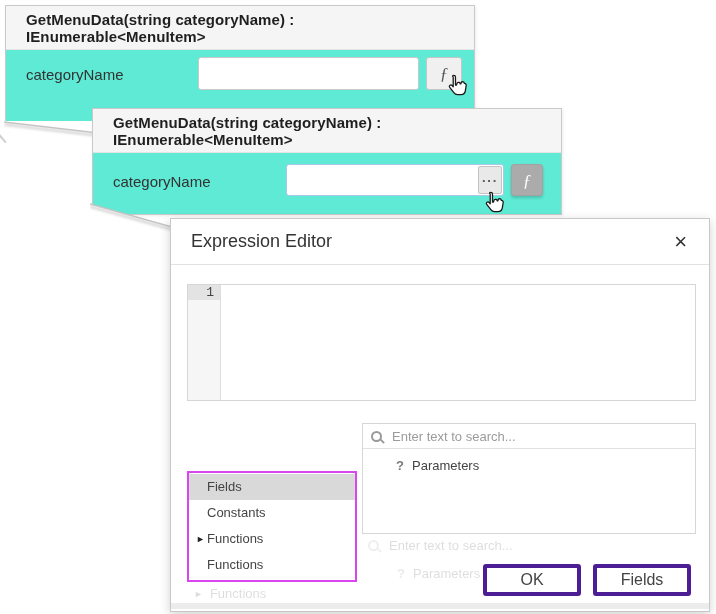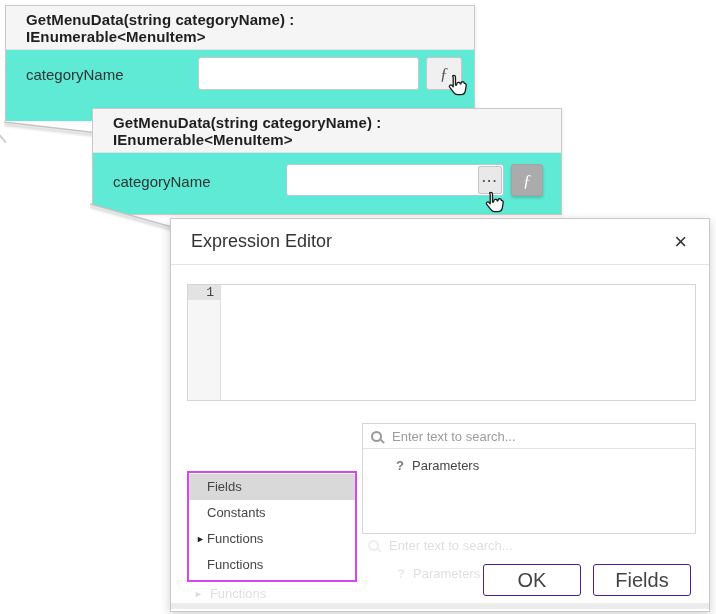--- a/index.html
+++ b/index.html
@@ -78,21 +78,21 @@
 
   
   .ghost { position:absolute; left:0; top:0; right:0; bottom:0; opacity:.16;
            pointer-events:none; }
   .g-sel { position:absolute; left:16px; top:321px; width:170px; height:17px;
            background:#b9b9b9; }
   .g-t { position:absolute; font-size:13px; color:#333; display:flex; align-items:center; }
   .g-t .exp { font-size:9px; margin-right:7px; }
 
   .btn { position:absolute; width:98px; height:32px; background:#fff;
-         border:1px solid #4c1d95; border-radius:3px; font-size:20px; color:#444;
+         border:4px solid #4c1d95; border-radius:3px; font-size:16px; color:#444;
          font-family:"Liberation Sans", sans-serif; cursor:pointer; }
   .bottomstrip { position:absolute; left:0; right:0; bottom:2px; height:6px;
                  background:#ececec; }
 </style>
 </head>
 <body>
 
 <div class="stage">
 
   <section class="panel" style="left:5px;top:5px;width:470px;height:117px;border-bottom:none;z-index:1">

